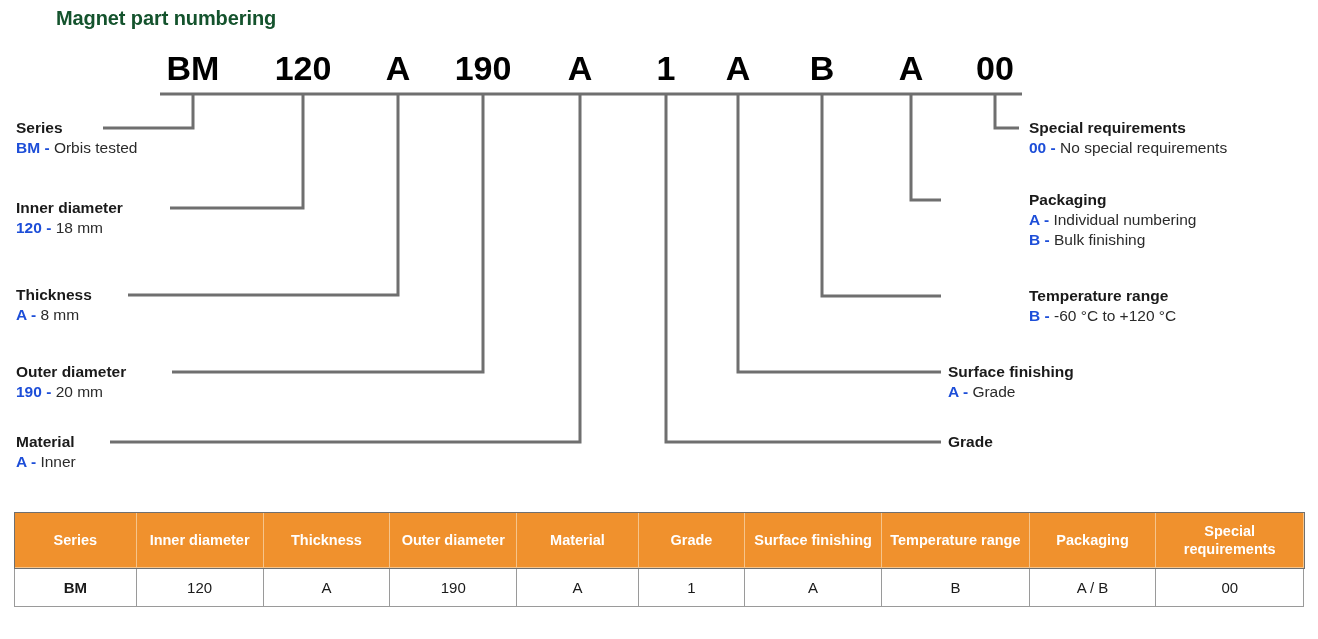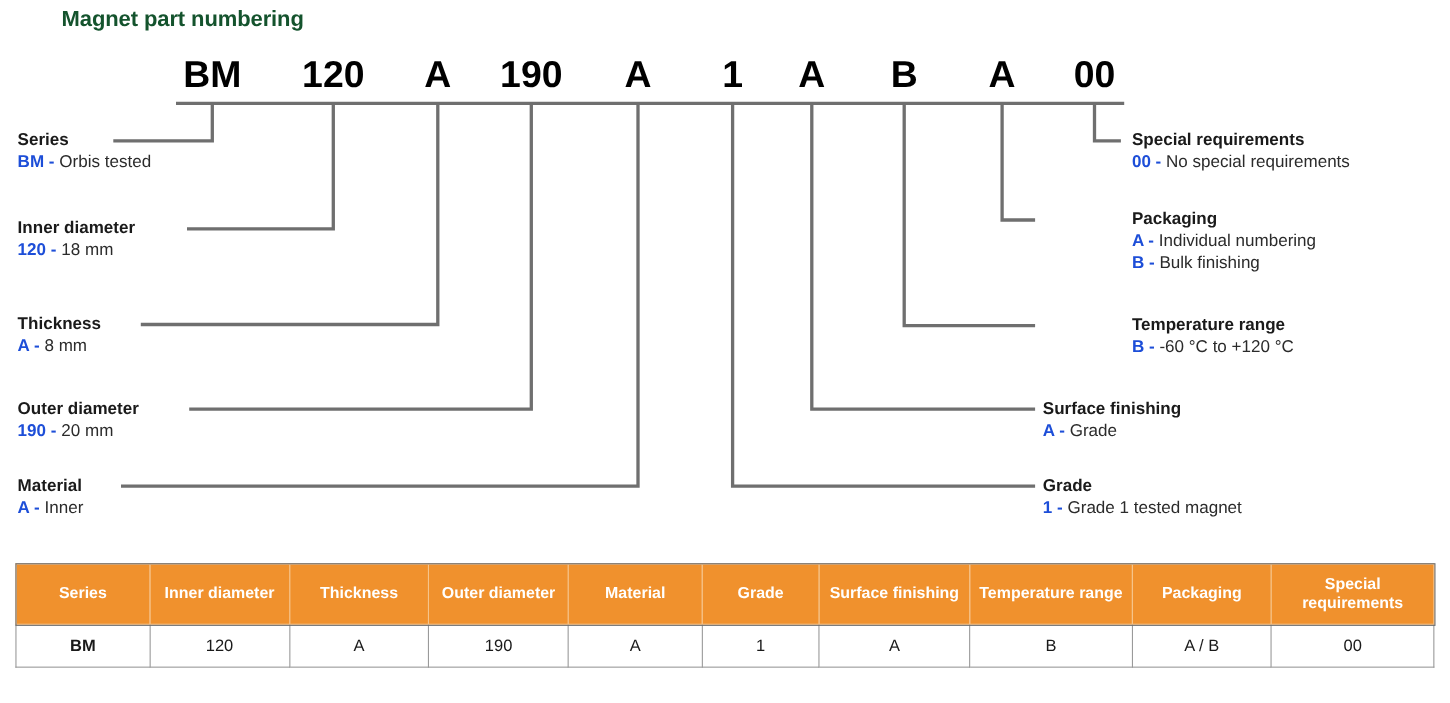--- a/index.html
+++ b/index.html
@@ -204,21 +204,20 @@
   <div class="desc-value"><span class="code">B -</span> <span>-60 °C to +120 °C</span></div>
 </div>
 
 <div class="desc" style="left:948px; top:362px;">
   <div class="desc-title">Surface finishing</div>
   <div class="desc-value"><span class="code">A -</span> <span>Grade</span></div>
 </div>
 
 <div class="desc" style="left:948px; top:432px;">
   <div class="desc-title">Grade</div>
-  <div class="desc-value"><span class="code">1 -</span> <span>Grade 1 tested magnet</span></div>
 </div>
 
 <table id="summary-table">
   <colgroup>
     <col style="width:118px">
       <col style="width:123px">
       <col style="width:123px">
     <col style="width:123px">
       <col style="width:118px">
       <col style="width:103px">

